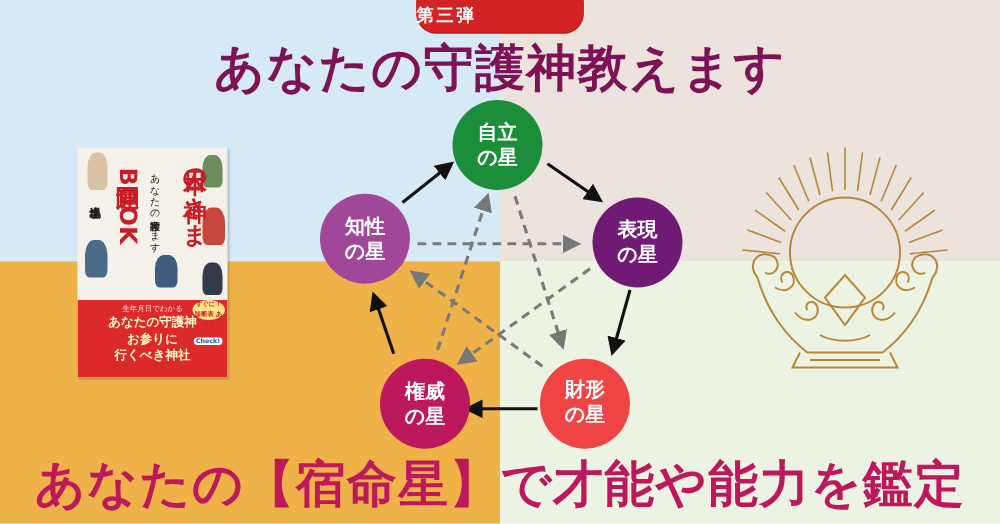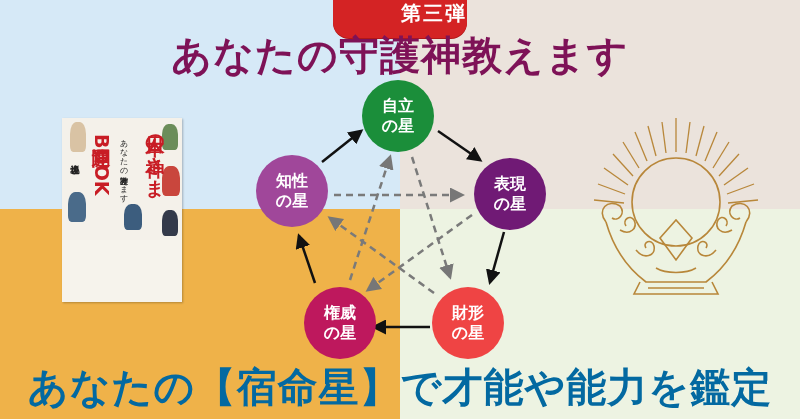--- a/index.html
+++ b/index.html
@@ -3,23 +3,23 @@
 <meta charset="utf-8">
 <style>
   html, body { margin: 0; padding: 0; }
   body { width: 800px; height: 419px; overflow: hidden; position: relative; font-family: "DejaVu Sans", sans-serif; }
   .quad { position: absolute; }
   .q-tl { left: 0; top: 0; width: 400px; height: 209px; background: #d6e9f7; }
   .q-tr { left: 400px; top: 0; width: 400px; height: 209px; background: #ebe3dc; }
   .q-bl { left: 0; top: 209px; width: 400px; height: 210px; background: #efb249; }
   .q-br { left: 400px; top: 209px; width: 400px; height: 210px; background: #edf3e2; }
 
-  .badge { position: absolute; left: 333px; top: 0; width: 134px; height: 38px; background: #d42324; border-radius: 0 0 16px 16px; color: #fff; font-weight: bold; font-size: 20px; line-height: 26px; text-align: right; letter-spacing: 2px; box-shadow: 0 1px 0 #b01818; }
+  .badge { position: absolute; left: 333px; top: 0; width: 134px; height: 26px; background: #d42324; border-radius: 0 0 16px 16px; color: #fff; font-weight: bold; font-size: 14px; line-height: 26px; text-align: left; letter-spacing: 2px; box-shadow: 0 1px 0 #b01818; }
   .headline { position: absolute; left: 0; width: 800px; top: 30px; text-align: center; font-size: 40px; font-weight: bold; color: #7e1257; letter-spacing: 1px; line-height: 50px; }
-  .footer { position: absolute; left: 0; width: 800px; top: 362px; text-align: center; font-size: 40px; font-weight: bold; color: #0369a1; line-height: 52px; letter-spacing: 1px; font-family: Liberation Serif, serif; }
+  .footer { position: absolute; left: 0; width: 800px; top: 362px; text-align: center; font-size: 40px; font-weight: bold; color: #be185d; line-height: 52px; letter-spacing: 1px; }
 
   .diagram { position: absolute; left: 0; top: 0; width: 800px; height: 419px; }
   .node { position: absolute; width: 72px; height: 72px; border-radius: 50%; color: #fff; font-weight: bold; font-size: 16px; line-height: 20px; text-align: center; display: flex; flex-direction: column; align-items: center; justify-content: center; }
   .n-jiritsu { left: 362px; top: 80px; background: #1b8e3a; align-items: center; }
   .n-hyogen { left: 474px; top: 158px; background: #701a75; }
   .n-zaikei { left: 432px; top: 287px; background: #ef4444; font-family: Liberation Serif, serif; }
   .n-ken-i { left: 304px; top: 287px; background: #be185d; }
   .n-chisei { left: 256px; top: 155px; background: #a0479a; }
 
   .book { position: absolute; left: 62px; top: 118px; width: 120px; height: 184px; background: #f6f3ec; box-shadow: 1px 1px 2px rgba(0,0,0,0.25); overflow: hidden; }
@@ -53,20 +53,30 @@
     <div class="fig" style="left:8px;top:4px;width:16px;height:30px;background:#d9c3a4;"></div>
     <div class="fig" style="left:100px;top:6px;width:16px;height:26px;background:#6b8d5a;"></div>
     <div class="fig" style="left:100px;top:48px;width:18px;height:30px;background:#c9463d;"></div>
     <div class="fig" style="left:6px;top:74px;width:18px;height:30px;background:#4a6b8a;"></div>
     <div class="fig" style="left:62px;top:86px;width:18px;height:26px;background:#3c5d7e;"></div>
     <div class="fig" style="left:100px;top:92px;width:16px;height:26px;background:#333a4a;"></div>
     <div class="book-title">日本の神さま</div>
     <div class="book-title2">開運BOOK</div>
     <div class="book-sub">あなたの守護神教えます</div>
     <div class="book-author">小坂達也</div>
+  </div>
+  <div class="book-band">
+    <div class="band-small">生年月日でわかる</div>
+    <div class="band-main">
+      <div>あなたの守護神</div>
+      <div>お参りに</div>
+      <div>行くべき神社</div>
+    </div>
+    <div class="band-badge">すぐに！ 診断表 あり！</div>
+    <div class="band-check">Check!</div>
   </div>
 </div>
 
 <svg class="diagram" viewBox="0 0 800 419" width="800" height="419">
   <defs>
     <marker id="ah-solid" viewBox="0 0 10 10" refX="8" refY="5" markerWidth="6" markerHeight="6" orient="auto-start-reverse">
       <path d="M0,0 L10,5 L0,10 z" fill="#111"></path>
     </marker>
     <marker id="ah-dash" viewBox="0 0 10 10" refX="8" refY="5" markerWidth="6" markerHeight="6" orient="auto-start-reverse">
       <path d="M0,0 L10,5 L0,10 z" fill="#777"></path>

